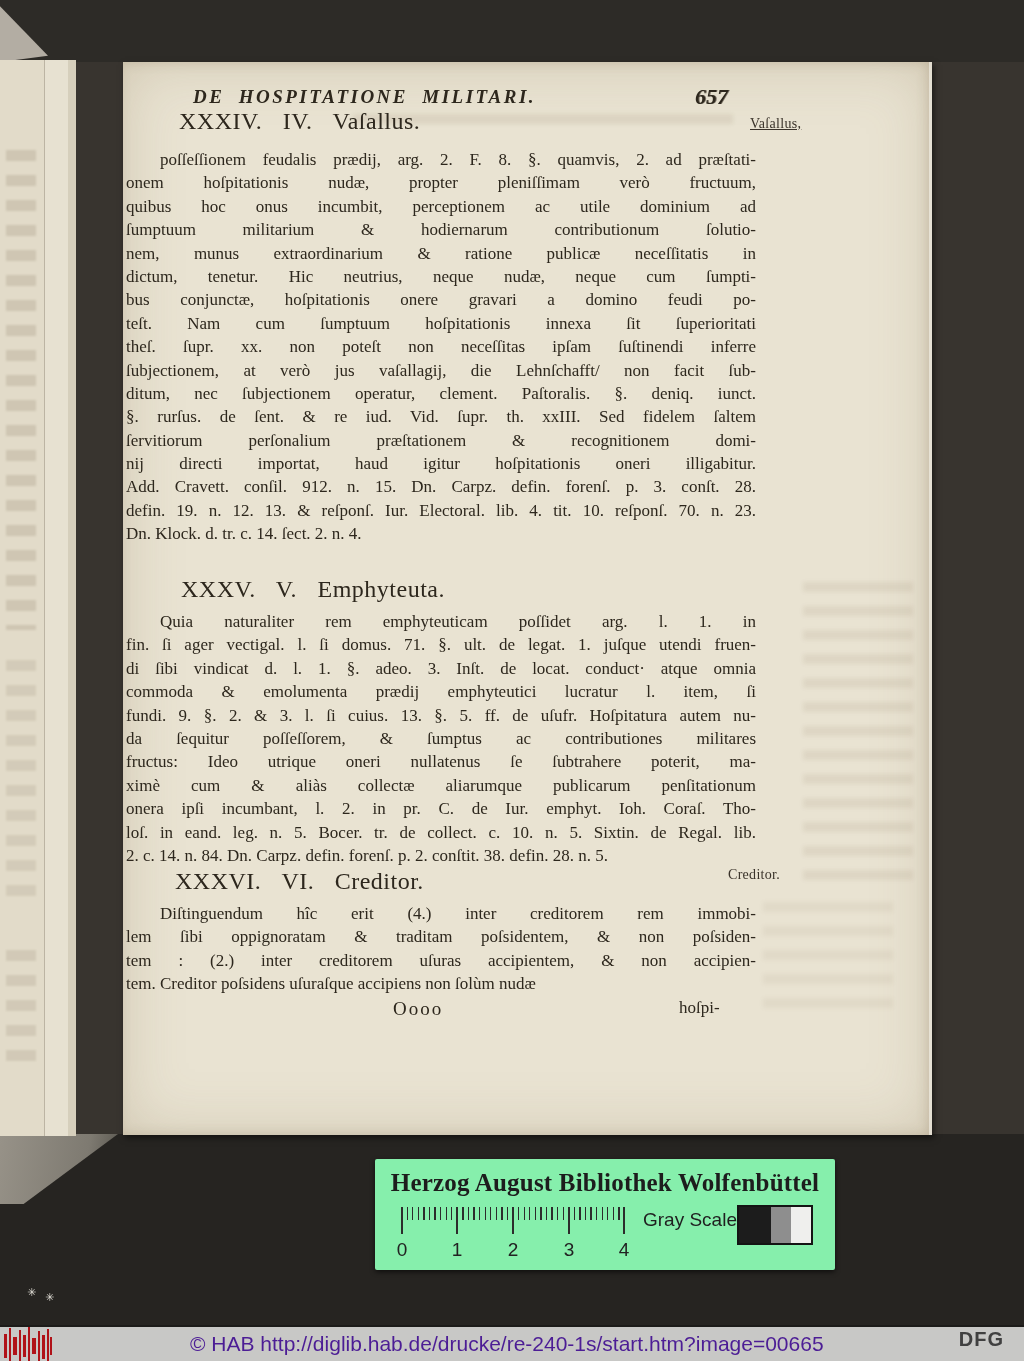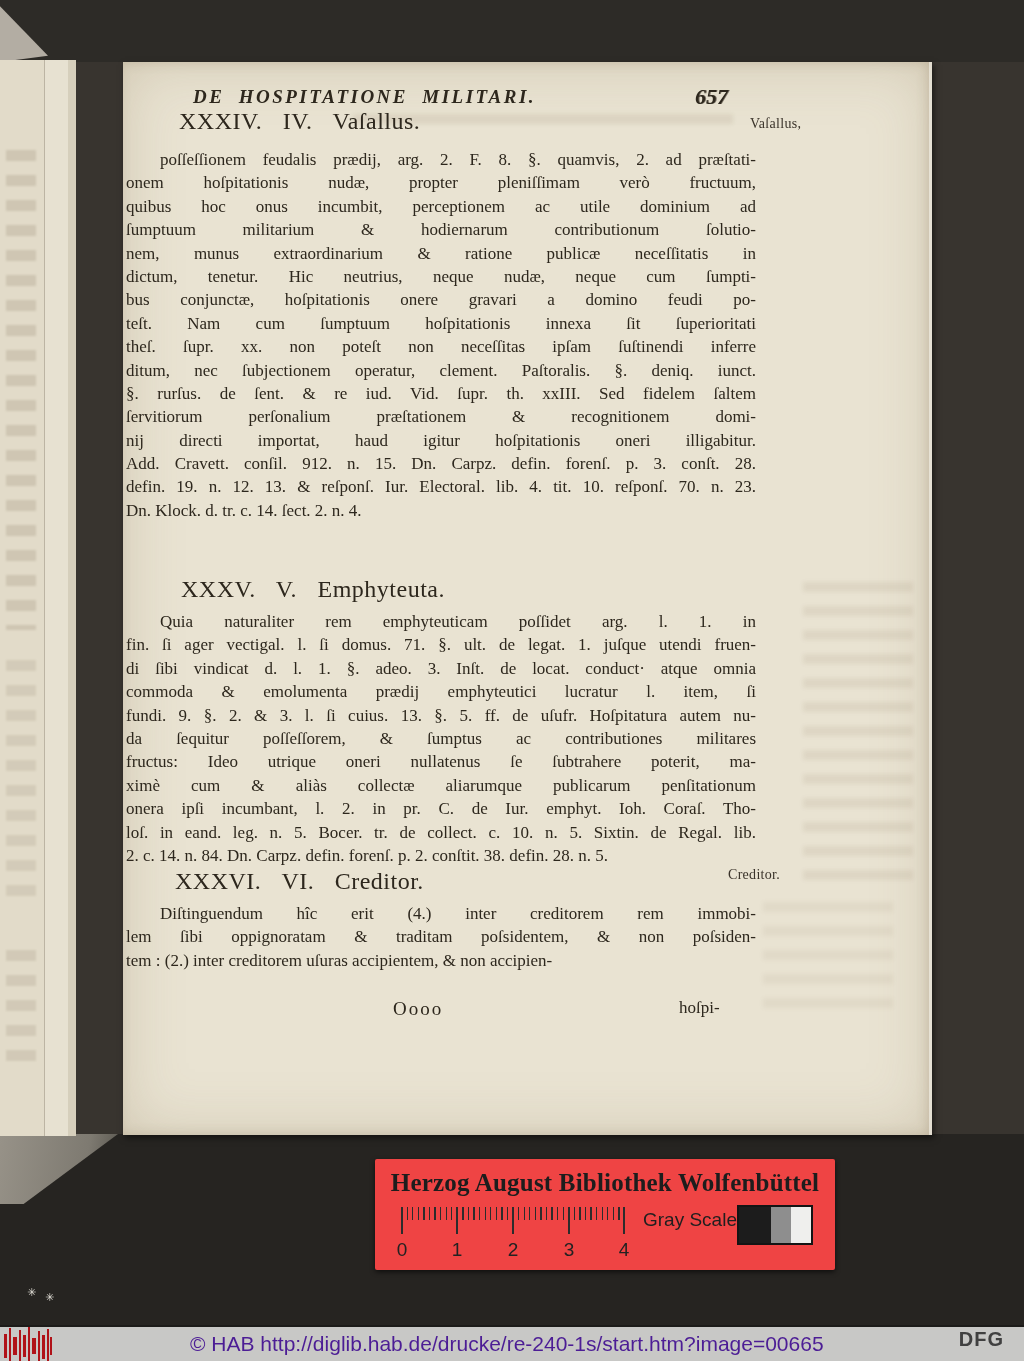--- a/index.html
+++ b/index.html
@@ -41,21 +41,21 @@
   .running-head{position:absolute;left:70px;top:24px;font-style:italic;font-weight:600;
     font-size:19px;letter-spacing:2.5px;word-spacing:7px;}
   .page-num{position:absolute;left:572px;top:22px;font-weight:700;font-size:22px;
     font-style:italic;text-shadow:1px 0 rgba(40,30,20,.55);}
 
   .sec-heading{position:absolute;font-size:24px;word-spacing:14px;letter-spacing:.5px;}
   .h1{left:56px;top:46px;}
   .h2{left:58px;top:514px;}
   .h3{left:52px;top:806px;}
   .margin-note{position:absolute;font-size:14px;letter-spacing:.3px;color:#3a332a;}
-  .mn1{left:627px;top:54px;}
+  .mn1{left:627px;top:54px;text-decoration:underline;}
   .mn3{left:605px;top:805px;}
 
   .sec-lines{position:absolute;left:3px;width:630px;}
   .b1{top:86px;}
   .b2{top:548px;}
   .b3{top:840px;}
   .tline{font-size:17px;line-height:23.4px;height:23.4px;white-space:normal;
     text-align:justify;text-align-last:justify;overflow:visible;}
   .sec-lines .tline:first-child{text-indent:34px;}
   .sec-lines .tline:last-child{text-align-last:left;}
@@ -65,21 +65,21 @@
   .catchword{position:absolute;left:556px;font-size:17px;}
 
   
   .speck{position:absolute;color:#efece4;font-size:11px;filter:blur(.6px);opacity:.9;
     font-family:"DejaVu Sans",sans-serif;}
   .sp1{left:27px;top:1286px;}
   .sp2{left:45px;top:1291px;}
 
   
   .card{position:absolute;left:375px;top:1159px;width:460px;height:111px;
-    background:#ef4444;border-radius:2px;box-shadow:0 2px 5px rgba(0,0,0,.6);
+    background:#86efac;border-radius:2px;box-shadow:0 2px 5px rgba(0,0,0,.6);
     font-family:"Liberation Sans",sans-serif;color:#1d1d1d;}
   .card-title{position:absolute;left:0;top:10px;width:100%;text-align:center;
     font-family:"Liberation Serif","DejaVu Serif",serif;font-weight:700;font-size:25px;letter-spacing:.2px;}
   .ruler{position:absolute;left:26px;top:48px;width:230px;height:56px;}
   .ruler-comb{position:absolute;left:0;top:0;width:228px;height:13px;
     background:repeating-linear-gradient(90deg,#2c2c2c 0 1.3px,transparent 1.3px 5.57px);}
   .ctick{position:absolute;top:0;width:2px;height:27px;background:#2c2c2c;}
   .ctick:nth-of-type(1){left:0;}
   .ctick:nth-of-type(2){left:55px;}
   .ctick:nth-of-type(3){left:111px;}
@@ -137,20 +137,21 @@
   <div class="sec-lines b1">
       <div class="tline">poſſeſſionem feudalis prædij, arg. 2. F. 8. §. quamvis, 2. ad præſtati-</div>
       <div class="tline">onem hoſpitationis nudæ, propter pleniſſimam verò fructuum,</div>
       <div class="tline">quibus hoc onus incumbit, perceptionem ac utile dominium ad</div>
       <div class="tline">ſumptuum militarium &amp; hodiernarum contributionum ſolutio-</div>
       <div class="tline">nem, munus extraordinarium &amp; ratione publicæ neceſſitatis in</div>
       <div class="tline">dictum, tenetur.  Hic neutrius, neque nudæ, neque cum ſumpti-</div>
       <div class="tline">bus conjunctæ, hoſpitationis onere gravari a domino feudi po-</div>
       <div class="tline">teſt.  Nam cum ſumptuum hoſpitationis innexa ſit ſuperioritati</div>
       <div class="tline">theſ. ſupr. xx. non poteſt non neceſſitas ipſam ſuſtinendi inferre</div>
+      <div class="tline">ſubjectionem, at verò jus vaſallagij, die Lehnſchafft/ non facit ſub-</div>
       <div class="tline">ditum, nec ſubjectionem operatur, clement. Paſtoralis. §. deniq. iunct.</div>
       <div class="tline">§. rurſus. de ſent. &amp; re iud. Vid. ſupr. th. xxIII. Sed fidelem ſaltem</div>
       <div class="tline">ſervitiorum perſonalium præſtationem &amp; recognitionem domi-</div>
       <div class="tline">nij directi importat, haud igitur hoſpitationis oneri illigabitur.</div>
       <div class="tline">Add. Cravett. conſil. 912. n. 15. Dn. Carpz. defin. forenſ. p. 3. conſt. 28.</div>
       <div class="tline">defin. 19. n. 12. 13. &amp; reſponſ. Iur. Electoral. lib. 4. tit. 10. reſponſ. 70. n. 23.</div>
       <div class="tline">Dn. Klock. d. tr. c. 14. ſect. 2. n. 4.</div>
     </div>
 
   <div class="sec-heading h2">XXXV. V. Emphyteuta.</div>
@@ -167,20 +168,21 @@
       <div class="tline">loſ. in eand. leg. n. 5. Bocer. tr. de collect. c. 10. n. 5. Sixtin. de Regal. lib.</div>
       <div class="tline">2. c. 14. n. 84. Dn. Carpz. defin. forenſ. p. 2. conſtit. 38. defin. 28. n. 5.</div>
     </div>
 
   <div class="sec-heading h3">XXXVI. VI. Creditor.</div>
   <div class="margin-note mn3">Creditor.</div>
   <div class="sec-lines b3">
       <div class="tline">Diſtinguendum hîc erit (4.) inter creditorem rem immobi-</div>
       <div class="tline">lem ſibi oppignoratam &amp; traditam poſsidentem, &amp; non poſsiden-</div>
       <div class="tline">tem : (2.) inter creditorem uſuras accipientem, &amp; non accipien-</div>
+      <div class="tline">tem.  Creditor poſsidens uſuraſque accipiens non ſolùm nudæ</div>
     </div>
 
   <div class="sig-row">
     <span class="sig-mark">Oooo</span>
     <span class="catchword">hoſpi-</span>
   </div>
 </div>
 
 <span class="speck sp1">✳</span>
 <span class="speck sp2">✳</span>

